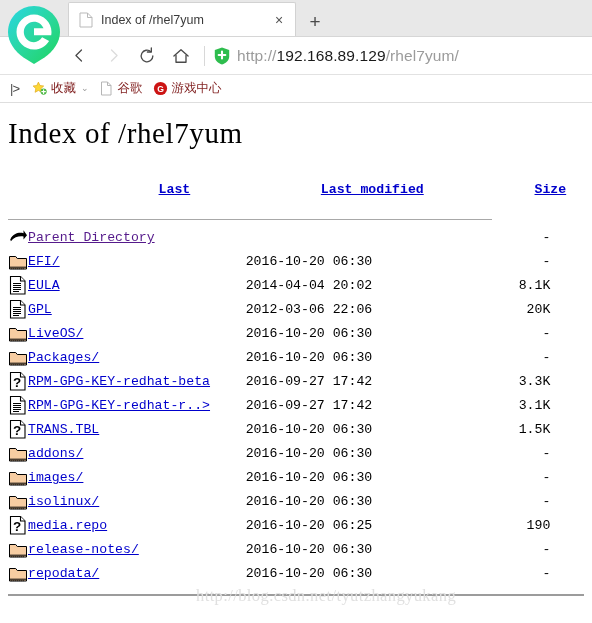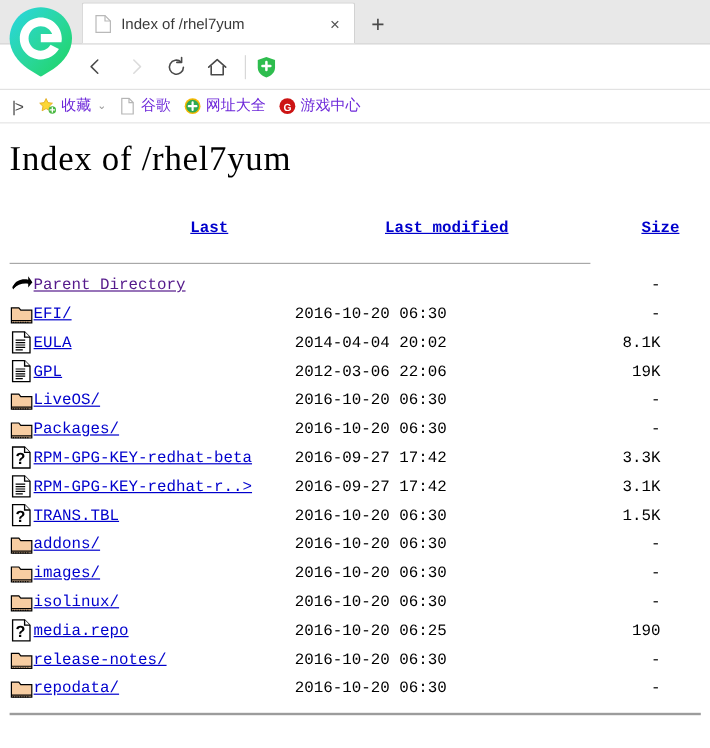--- a/index.html
+++ b/index.html
@@ -155,21 +155,21 @@
   .bm {
     display: flex;
     align-items: center;
     padding: 0 5px;
     height: 22px;
     cursor: pointer;
     white-space: nowrap;
   }
   .bm-label {
     font-size: 12.5px;
-    color: #6d28d9;
+    color: #7f1d1d;
     margin-left: 4px;
     font-family: "Liberation Sans", sans-serif;
     text-align: center;
   }
   .bm-label.small { font-size: 11.5px; }
   .bm-caret {
     margin-left: 5px;
     color: #9a9a9a;
     font-size: 9px;
     line-height: 1;
@@ -330,20 +330,21 @@
 
     <div class="nav-sep"></div>
 
     <span class="shield-icon">
       <svg viewBox="0 0 16 18" width="16" height="18" aria-hidden="true">
         <path d="M8 0.6 L15.2 3.1 V9.2 C15.2 13.4 11.9 16.3 8 17.5 C4.1 16.3 0.8 13.4 0.8 9.2 V3.1 Z" fill="#2ebd4e"></path>
         <path d="M8 4.6 v6.8 M4.7 8 h6.6" stroke="#ffffff" stroke-width="2.1" stroke-linecap="round"></path>
       </svg>
     </span>
 
+    <div class="urltext"><span class="url-dim">http://</span><span class="url-host">192.168.89.129</span><span class="url-dim">/rhel7yum/</span></div>
   </div>
 
   <div class="bookmarkbar">
     <span class="bm-overflow">|&gt;</span>
 
     <div class="bm">
       <span class="bm-ico">
         <svg viewBox="0 0 15 15" width="15" height="15" aria-hidden="true">
           <path d="M6.4 1.1 L8.0 4.5 L11.7 5.0 L9.0 7.6 L9.7 11.3 L6.4 9.5 L3.1 11.3 L3.8 7.6 L1.1 5.0 L4.8 4.5 Z" fill="#fcd735" stroke="#e0a91d" stroke-width=".7" stroke-linejoin="round"></path>
           <circle cx="11.6" cy="10.6" r="3.1" fill="#4cb944"></circle>
@@ -357,30 +358,20 @@
     <div class="bm">
       <span class="bm-ico">
         <svg viewBox="0 0 15 15" width="15" height="15" aria-hidden="true">
           <path d="M2.5 1 h6 L12 4.5 V14 H2.5 Z" fill="#ffffff" stroke="#b5b5b5" stroke-width="1"></path>
           <path d="M8.5 1 V4.5 H12" fill="none" stroke="#b5b5b5" stroke-width="1"></path>
         </svg>
       </span>
       <span class="bm-label">谷歌</span>
     </div>
 
-    <div class="bm">
-      <span class="bm-ico">
-        <svg viewBox="0 0 15 15" width="15" height="15" aria-hidden="true">
-          <circle cx="7.5" cy="7.5" r="6.6" fill="#f5b800"></circle>
-          <circle cx="7.5" cy="7.5" r="5.3" fill="#2fa84f"></circle>
-          <path d="M7.5 4.3 v6.4 M4.3 7.5 h6.4" stroke="#ffffff" stroke-width="1.8" stroke-linecap="round"></path>
-        </svg>
-      </span>
-      <span class="bm-label">网址大全</span>
-    </div>
 
 
     <div class="bm">
       <span class="bm-ico">
         <svg viewBox="0 0 15 15" width="15" height="15" aria-hidden="true">
           <circle cx="7.5" cy="7.5" r="6.6" fill="#cc1414"></circle>
           <text x="7.5" y="11.1" font-family="Liberation Sans, sans-serif" font-size="8.6" font-weight="bold" fill="#ffffff" text-anchor="middle">G</text>
         </svg>
       </span>
       <span class="bm-label">游戏中心</span>
@@ -447,21 +438,21 @@
               <td class="c-desc row-cell"></td>
             </tr>
             <tr class="row-cell">
               <td class="c-icon row-cell"><svg viewBox="0 0 20 21" width="20" height="21" class="icon-svg">
                   <path d="M2.5 1.5 h10 L17 6 v13 H2.5 Z" fill="#ffffff" stroke="#000000" stroke-width="1.1"></path>
                   <path d="M12.5 1.5 V6 H17" fill="#ffffff" stroke="#000000" stroke-width="1.1"></path>
                   <path d="M5 8.5 h8 M5 10.5 h8 M5 12.5 h8 M5 14.5 h8 M5 16.5 h6" stroke="#000000" stroke-width="1"></path>
                 </svg></td>
               <td class="c-name row-cell"><span class="fname">GPL</span></td>
               <td class="c-date row-cell">2012-03-06 22:06  </td>
-              <td class="c-size row-cell">19K  </td>
+              <td class="c-size row-cell">20K  </td>
               <td class="c-desc row-cell"></td>
             </tr>
             <tr class="row-cell">
               <td class="c-icon row-cell"><svg viewBox="0 0 20 21" width="20" height="21" class="icon-svg">
                   <path d="M1.5 5.5 h6.2 l1.6 2 h9.2 v10.5 h-17 Z" fill="#f7cda2" stroke="#000000" stroke-width="1"></path>
                   <path d="M1.5 16.2 h17" stroke="#000000" stroke-width="1" fill="none"></path>
                   <path d="M3.2 17.2 v1 M5.2 17.2 v1 M7.2 17.2 v1 M9.2 17.2 v1 M11.2 17.2 v1 M13.2 17.2 v1 M15.2 17.2 v1" stroke="#000000" stroke-width="1"></path>
                 </svg></td>
               <td class="c-name row-cell"><span class="fname">LiveOS/</span></td>
               <td class="c-date row-cell">2016-10-20 06:30  </td>
@@ -580,14 +571,15 @@
             </tr>
           </tbody>
         <tbody>
           <tr class="rule-row">
             <td colspan="5"><hr class="hrule bottom"></td>
           </tr>
         </tbody>
       </table>
     </div>
 
+    <div class="watermark">http://blog.csdn.net/tyutzhangyukang</div>
   </div>
 </div>
 
 </body></html>

